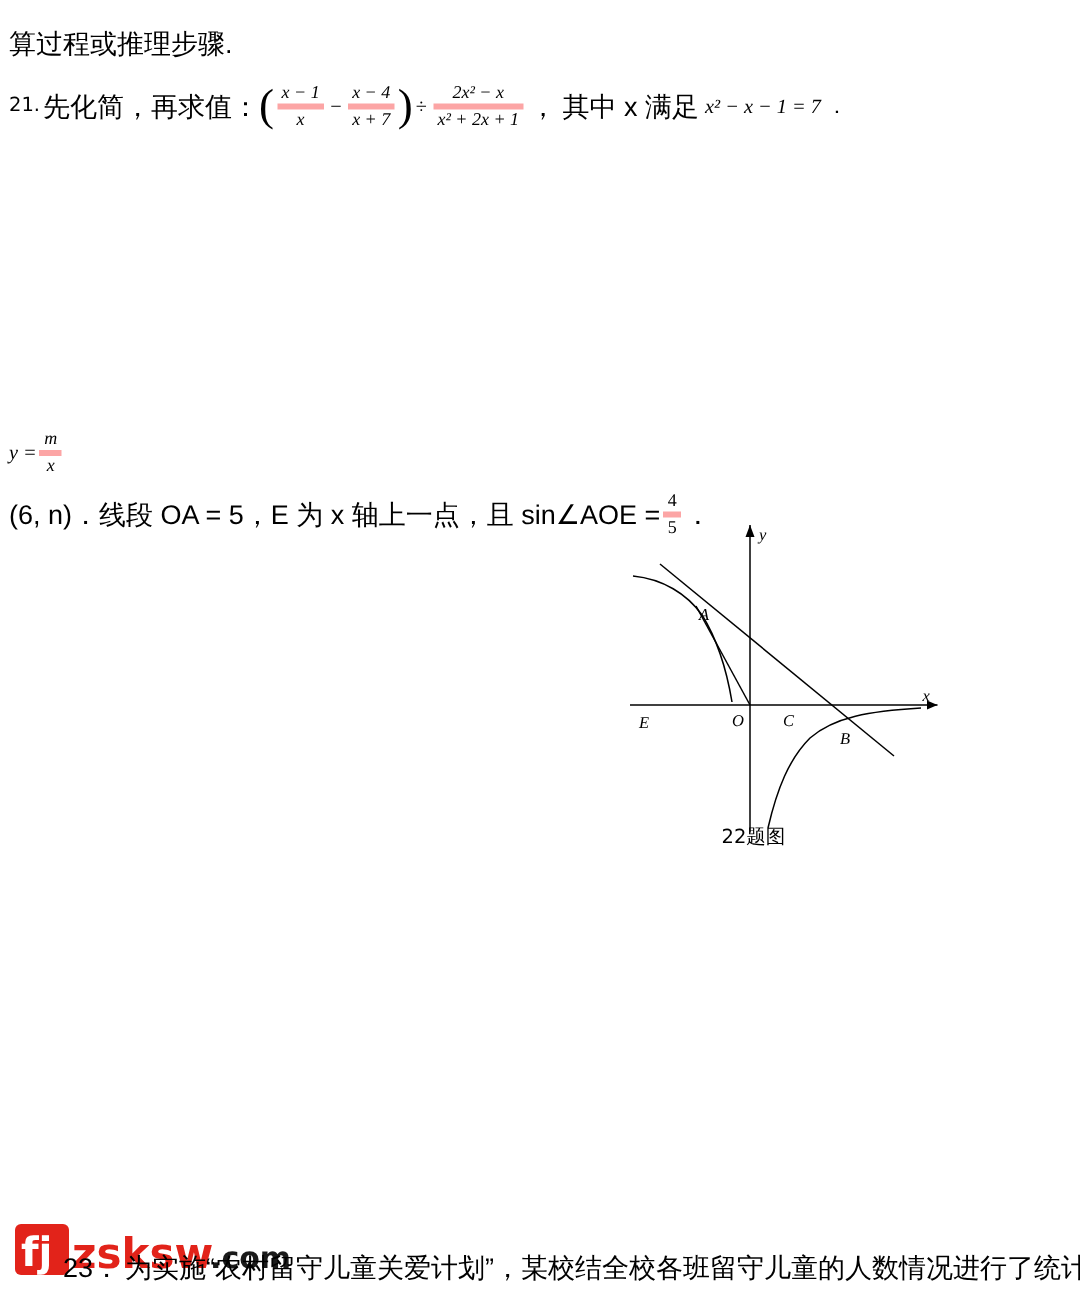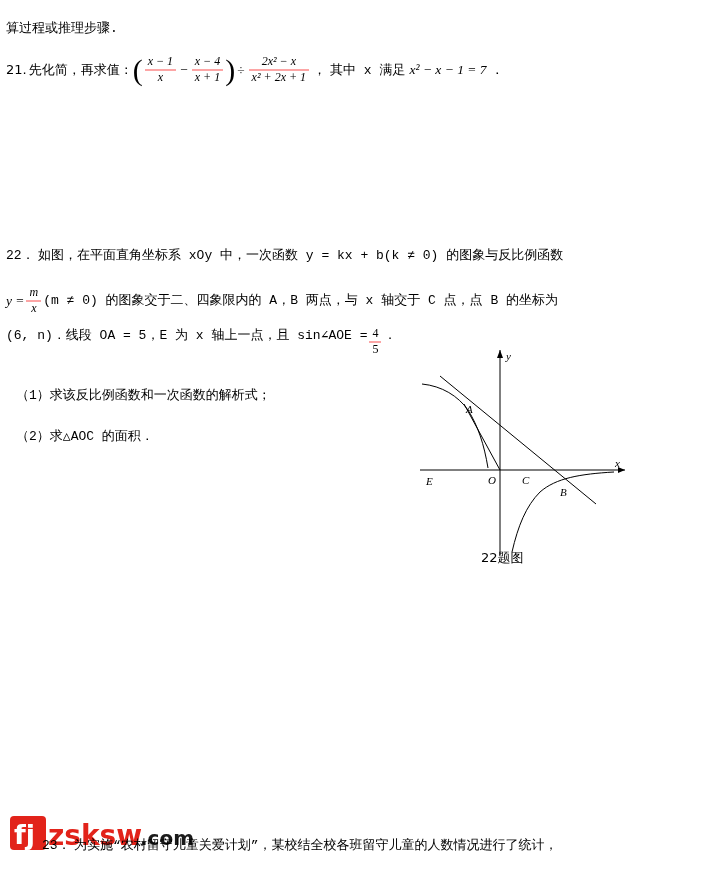--- a/index.html
+++ b/index.html
@@ -20,22 +20,22 @@
     width: 720px;
     height: 873px;
   }
   .line {
     position: absolute;
     font-size: 13.5px;
     line-height: 18px;
     white-space: nowrap;
   }
   .cn {
-    font-family: Liberation Mono, monospace;
-    font-size: 13px;
+    font-family: Liberation Sans, sans-serif;
+    font-size: 18px;
   }
   .mathit {
     font-family: "Liberation Serif", serif;
     font-style: italic;
   }
   .mathup {
     font-family: "Liberation Serif", serif;
     font-style: normal;
   }
 
@@ -44,21 +44,21 @@
     display: inline-block;
     vertical-align: middle;
     text-align: center;
     font-size: 12px;
     line-height: 1.15;
     margin: 0 2px;
   }
   .frac .num {
     display: block;
     padding: 0 3px;
-    border-bottom: 2px solid #fca5a5;
+    border-bottom: 4px solid #fca5a5;
   }
   .frac .den {
     display: block;
     padding: 0 3px;
   }
   .bigparen {
     display: inline-block;
     font-size: 30px;
     font-family: "Liberation Serif", serif;
     vertical-align: middle;
@@ -134,63 +134,56 @@
 
     <span class="frac mathit">
       <span class="num">x − 1</span>
       <span class="den">x</span>
     </span>
 
     <span class="seg mathup">−</span>
 
     <span class="frac mathit">
       <span class="num">x − 4</span>
-      <span class="den">x + 1</span>
+      <span class="den">x + 7</span>
     </span>
 
     <span class="bigparen">)</span>
 
     <span class="seg mathup">÷</span>
 
     <span class="frac mathit">
       <span class="num">2x² − x</span>
       <span class="den">x² + 2x + 1</span>
     </span>
 
     <span class="seg cn">，</span>
     <span class="seg cn">其中 x 满足</span>
     <span class="seg mathit">x² − x − 1 = 7</span>
     <span class="seg mathup">．</span>
   </div>
 
-  <div class="line q22l1">
-    <span class="cn">22．</span>
-    <span class="cn">如图，在平面直角坐标系 xOy 中，一次函数 y = kx + b(k ≠ 0) 的图象与反比例函数</span>
-  </div>
 
   <div class="line q22l2" style="display:flex;align-items:center;">
     <span class="mathit">y =</span>
     <span class="frac mathit">
       <span class="num">m</span>
       <span class="den">x</span>
     </span>
-    <span class="cn">(m ≠ 0) 的图象交于二、四象限内的 A，B 两点，与 x 轴交于 C 点，点 B 的坐标为</span>
-  </div>
-
-  <div class="line q22l3" style="display:flex;align-items:flex-start;">
+  </div>
+
+  <div class="line q22l3" style="display:flex;align-items:center;">
     <span class="cn">(6, n)．线段 OA = 5，E 为 x 轴上一点，且 sin∠AOE =</span>
     <span class="frac mathup">
       <span class="num">4</span>
       <span class="den">5</span>
     </span>
     <span class="cn">．</span>
   </div>
 
-  <div class="line q22s1 cn">（1）求该反比例函数和一次函数的解析式；</div>
-  <div class="line q22s2 cn">（2）求△AOC 的面积．</div>
 
   <svg id="figure" viewBox="0 0 260 230">
 
     <line x1="20" y1="130" x2="225" y2="130" stroke="#000" stroke-width="1"></line>
     <polygon points="225,130 218,127 218,133" fill="#000"></polygon>
     <line x1="100" y1="215" x2="100" y2="10" stroke="#000" stroke-width="1"></line>
     <polygon points="100,10 97,18 103,18" fill="#000"></polygon>
 
     <path d="M 22 44 C 42 46 58 56 68 70 C 78 86 84 104 88 128" fill="none" stroke="#000" stroke-width="1"></path>
 

